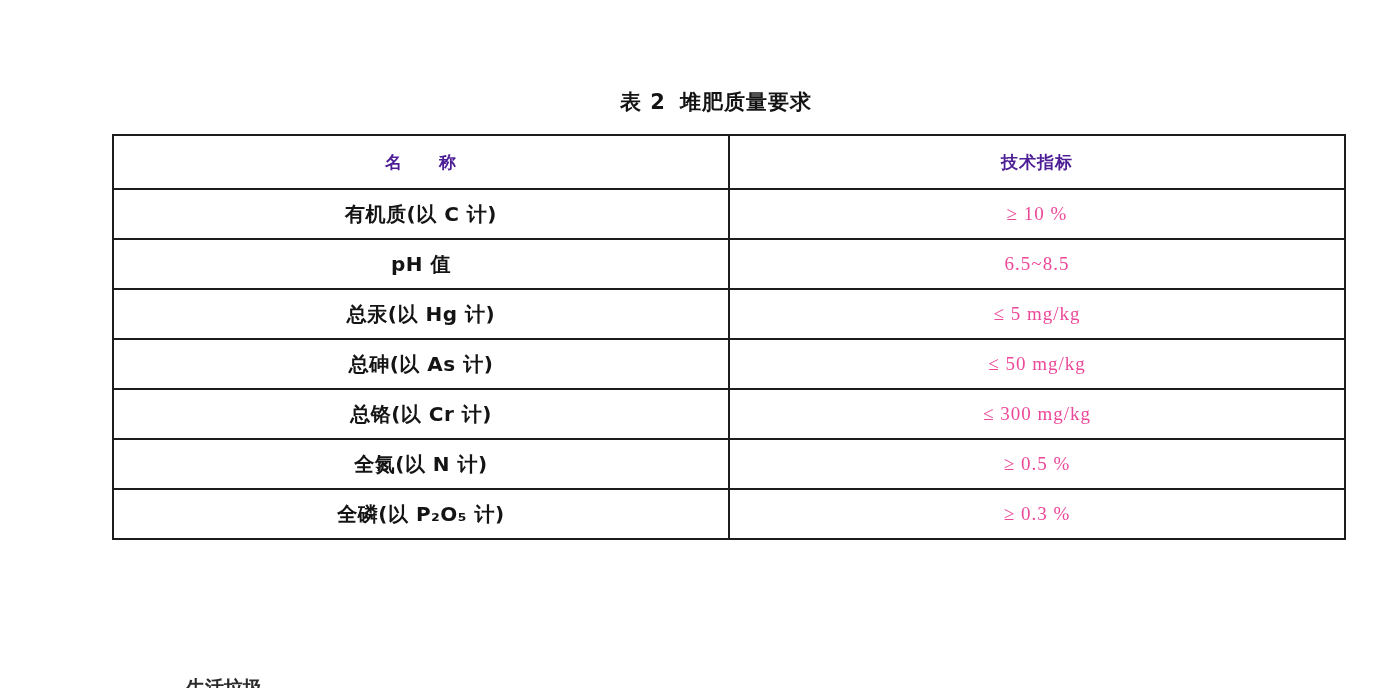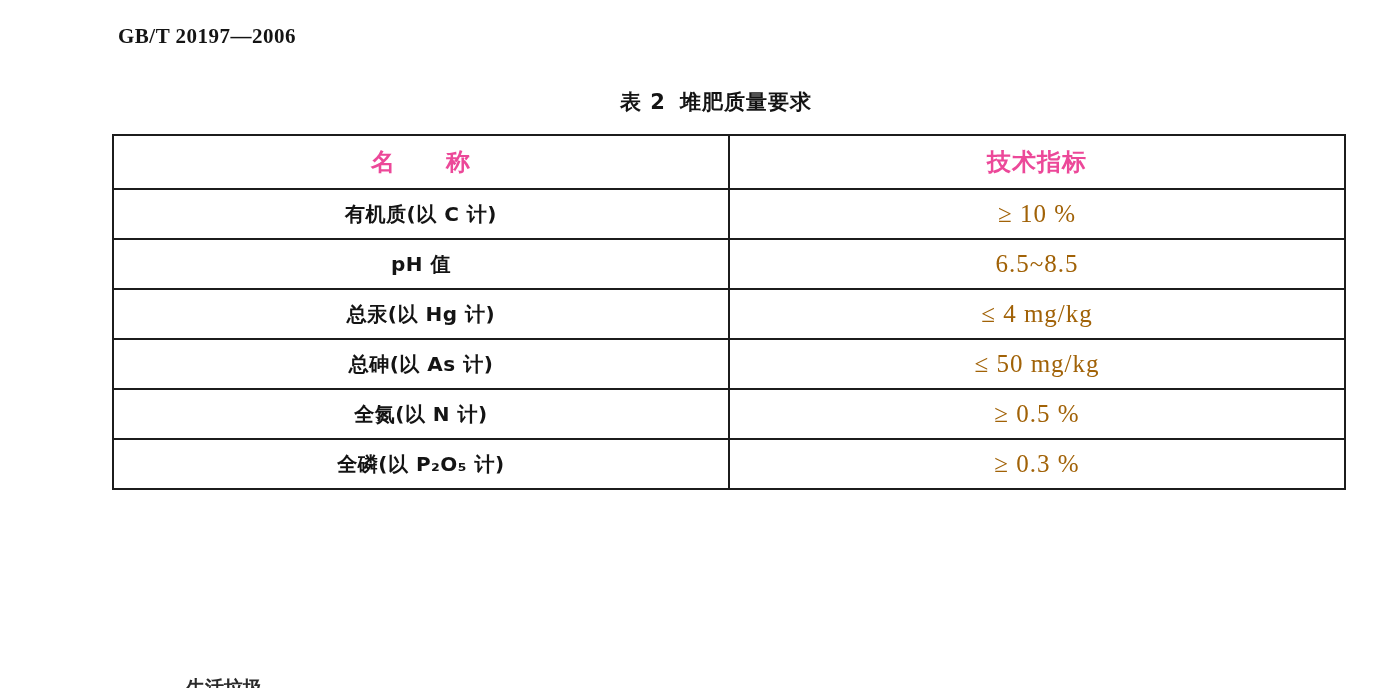--- a/index.html
+++ b/index.html
@@ -67,40 +67,40 @@
   table.quality-table th,
   table.quality-table td {
     border: 2px solid #1c1c1c;
     height: 48px;
     text-align: center;
     vertical-align: middle;
     padding: 0;
   }
 
   table.quality-table thead th {
-    font-size: 24px;
+    font-size: 17px;
     font-weight: bold;
     font-family: "DejaVu Sans", "Liberation Sans", sans-serif;
     letter-spacing: 1px;
-    color: #ec4899;
+    color: #4c1d95;
     height: 52px;
   }
 
   table.quality-table tbody td.name-cell {
     font-size: 20px;
     font-weight: bold;
     font-family: "DejaVu Sans", "Liberation Sans", sans-serif;
     color: #141414;
     letter-spacing: 0.5px;
     margin-top: 8px;
   }
   table.quality-table tbody td.spec-cell {
-    font-size: 25px;
+    font-size: 19px;
     font-family: "Liberation Serif", "DejaVu Serif", serif;
-    color: #a16207;
+    color: #ec4899;
     letter-spacing: 1px;
   }
 
   .bottom-fragment {
     position: absolute;
     left: 186px;
     top: 676px;
     font-size: 19px;
     font-weight: bold;
     font-family: "DejaVu Sans", "Liberation Sans", sans-serif;
@@ -109,21 +109,20 @@
     height: 12px;
     line-height: 22px;
     text-align: right;
   }
 </style>
 </head>
 <body>
 
 <div class="page">
 
-  <div class="std-number">GB/T 20197—2006</div>
 
   <div class="table-caption">
     <span class="cap-num">表 2</span><span>堆肥质量要求</span>
   </div>
 
   <table class="quality-table">
     <colgroup>
       <col class="c-name">
       <col class="c-spec">
     </colgroup>
@@ -137,25 +136,29 @@
       <tr>
         <td class="name-cell">有机质(以 C 计)</td>
         <td class="spec-cell">≥ 10 %</td>
       </tr>
       <tr>
         <td class="name-cell">pH 值</td>
         <td class="spec-cell">6.5~8.5</td>
       </tr>
       <tr>
         <td class="name-cell">总汞(以 Hg 计)</td>
-        <td class="spec-cell">≤ 4 mg/kg</td>
+        <td class="spec-cell">≤ 5 mg/kg</td>
       </tr>
       <tr>
         <td class="name-cell">总砷(以 As 计)</td>
         <td class="spec-cell">≤ 50 mg/kg</td>
+      </tr>
+      <tr>
+        <td class="name-cell">总铬(以 Cr 计)</td>
+        <td class="spec-cell">≤ 300 mg/kg</td>
       </tr>
       <tr>
         <td class="name-cell">全氮(以 N 计)</td>
         <td class="spec-cell">≥ 0.5 %</td>
       </tr>
       <tr>
         <td class="name-cell">全磷(以 P₂O₅ 计)</td>
         <td class="spec-cell">≥ 0.3 %</td>
       </tr>
     </tbody>

